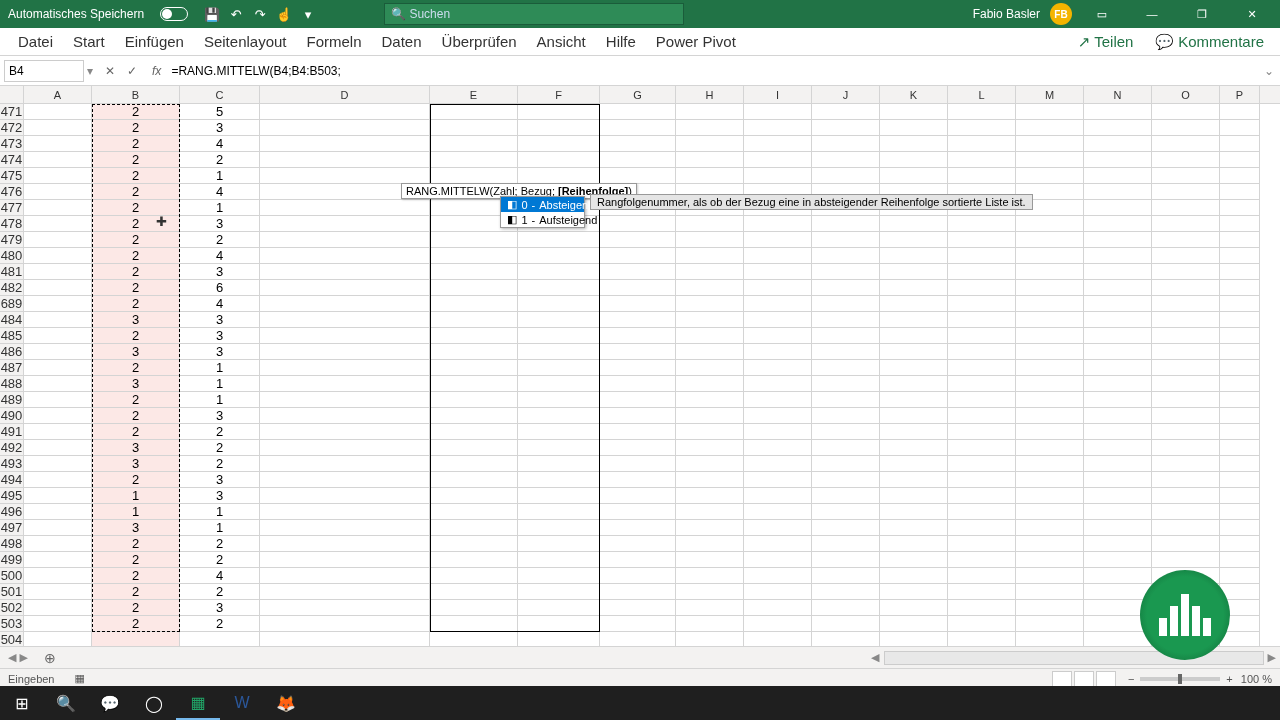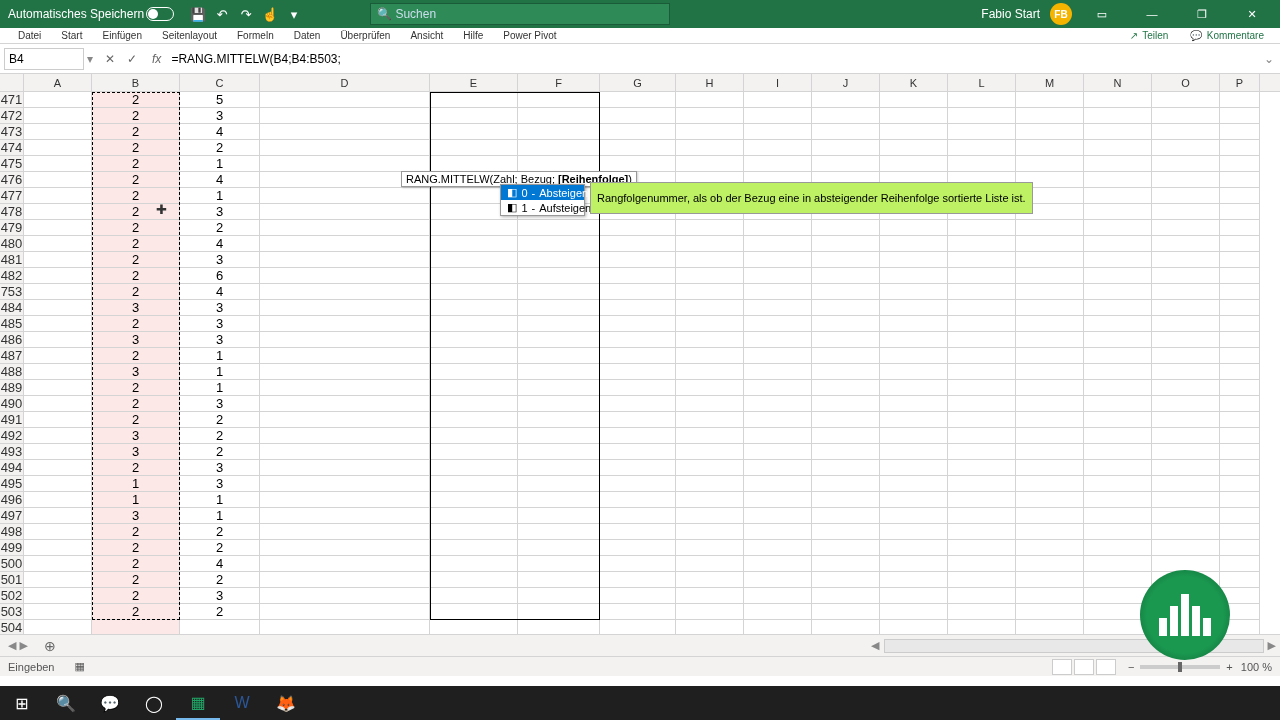--- a/index.html
+++ b/index.html
@@ -1,30 +1,30 @@
 <!DOCTYPE html>
 <html><head>
 <meta charset="utf-8">
 <style>
 * { margin: 0; padding: 0; box-sizing: border-box; font-family: "Segoe UI", Arial, sans-serif; }
 body { background: #fff; overflow: hidden; width: 1280px; height: 720px; position: relative; }
 
 .titlebar { height: 28px; background: #217346; color: #fff; display: flex; align-items: center; font-size: 12px; }
-.autosave { display: flex; align-items: center; gap: 2px; padding: 0 8px; }
+.autosave { display: flex; align-items: center; gap: 16px; padding: 0 8px; }
 .toggle { width: 28px; height: 14px; border: 1px solid #fff; border-radius: 8px; position: relative; }
 .toggle::after { content: ""; position: absolute; width: 10px; height: 10px; background: #fff; border-radius: 50%; top: 1px; left: 1px; }
 .qat { display: flex; gap: 4px; padding: 0 6px; }
 .qat-btn { width: 20px; height: 20px; color: #fff; display: flex; align-items: center; justify-content: center; font-size: 13px; cursor: pointer; }
 .doc-title { flex: 0 1 auto; margin-left: 180px; font-size: 12px; }
 .search-box { margin-left: 60px; width: 300px; height: 22px; background: #2e8b57; border: 1px solid #1a5c3a; display: flex; align-items: center; padding: 0 6px; color: #cde; font-size: 12px; }
 .tb-right { margin-left: auto; display: flex; align-items: center; gap: 10px; padding-right: 8px; }
 .avatar { width: 22px; height: 22px; border-radius: 50%; background: #f4b400; color: #fff; display: flex; align-items: center; justify-content: center; font-size: 10px; font-weight: bold; }
 .win-btn { width: 40px; height: 28px; display: flex; align-items: center; justify-content: center; color: #fff; cursor: pointer; font-size: 11px; }
 
-.ribbon-tabs { height: 16px; background: #fff; border-bottom: 1px solid #d4d4d4; display: flex; align-items: center; padding: 0 8px; font-size: 10px; }
+.ribbon-tabs { height: 28px; background: #fff; border-bottom: 1px solid #d4d4d4; display: flex; align-items: center; padding: 0 8px; font-size: 15px; }
 .rtab { padding: 0 10px; height: 28px; display: flex; align-items: center; color: #333; cursor: pointer; }
 .r-right { margin-left: auto; display: flex; gap: 6px; }
 .share-btn { color: #217346; padding: 0 8px; display: flex; align-items: center; gap: 4px; }
 
 .formula-bar { height: 30px; border-bottom: 1px solid #d4d4d4; display: flex; align-items: center; font-size: 12px; }
 .name-box { width: 80px; height: 22px; border: 1px solid #ccc; margin-left: 4px; padding: 0 4px; display: flex; align-items: center; }
 .fb-btns { display: flex; gap: 2px; padding: 0 4px; }
 .fb-btn { width: 20px; height: 20px; display: flex; align-items: center; justify-content: center; color: #666; cursor: pointer; }
 .fx-label { font-style: italic; color: #666; padding: 0 6px; }
 .formula-input { flex: 1; padding: 0 4px; height: 22px; display: flex; align-items: center; }
@@ -44,21 +44,21 @@
 .col-I { width: 68px; } .col-J { width: 68px; } .col-K { width: 68px; } .col-L { width: 68px; }
 .col-M { width: 68px; } .col-N { width: 68px; } .col-O { width: 68px; } .col-P { width: 40px; }
 
 .marching { position: absolute; border: 1px dashed #000; pointer-events: none; }
 .thick-border { position: absolute; border: 1.5px solid #000; pointer-events: none; }
 
 .tooltip { position: absolute; background: #fff; border: 1px solid #999; font-size: 11px; padding: 1px 4px; box-shadow: 1px 1px 2px rgba(0,0,0,0.2); }
 .autocomplete { position: absolute; background: #fff; border: 1px solid #999; font-size: 11px; box-shadow: 1px 1px 3px rgba(0,0,0,0.3); }
 .ac-item { padding: 1px 6px; display: flex; align-items: center; gap: 4px; cursor: pointer; }
 .ac-item.sel { background: #0078d4; color: #fff; }
-.ac-desc { position: absolute; background: #bef264; border: 1px solid #999; font-size: 11px; padding: 9px 6px; }
+.ac-desc { position: absolute; background: #e5e5e5; border: 1px solid #999; font-size: 11px; padding: 1px 6px; }
 
 .sheet-tabs { height: 22px; background: #f3f2f1; border-top: 1px solid #d4d4d4; display: flex; align-items: center; font-size: 11px; }
 .nav-arrows { padding: 0 8px; color: #888; display: flex; gap: 4px; }
 .stab { padding: 2px 10px; border-right: 1px solid #ccc; cursor: pointer; background: #fff; color: #333; }
 .stab.active { background: #fff; border-bottom: 2px solid #217346; color: #217346; font-weight: 600; }
 .add-sheet { padding: 0 8px; color: #666; cursor: pointer; font-size: 14px; }
 .hscroll { margin-left: auto; width: 380px; height: 14px; background: #e8e8e8; border: 1px solid #ccc; position: relative; }
 
 .status-bar { height: 20px; background: #f3f2f1; border-top: 1px solid #d4d4d4; display: flex; align-items: center; font-size: 11px; color: #555; padding: 0 8px; }
 .view-btns { margin-left: auto; display: flex; gap: 2px; }
@@ -87,21 +87,21 @@
     <div class="qat-btn">↶</div>
     <div class="qat-btn">↷</div>
     <div class="qat-btn">☝</div>
     <div class="qat-btn">▾</div>
   </div>
   <div class="search-box">
     <span>🔍</span>&nbsp;
     <span>Suchen</span>
   </div>
   <div class="tb-right">
-    <span>Fabio Start</span>
+    <span>Fabio Basler</span>
     <div class="avatar">FB</div>
     <div class="win-btn">▭</div>
     <div class="win-btn">—</div>
     <div class="win-btn">❐</div>
     <div class="win-btn">✕</div>
   </div>
 </div>
 
 <div class="ribbon-tabs">
   <div class="rtab">Datei</div>
@@ -375,21 +375,21 @@
         <div class="cell col-I"></div>
         <div class="cell col-J"></div>
         <div class="cell col-K"></div>
         <div class="cell col-L"></div>
         <div class="cell col-M"></div>
         <div class="cell col-N"></div>
         <div class="cell col-O"></div>
         <div class="cell col-P"></div>
       </div>
       <div class="row">
-        <div class="row-h">753</div>
+        <div class="row-h">689</div>
         <div class="cell col-A"></div>
         <div class="cell col-B hl">2</div>
         <div class="cell col-C">4</div>
         <div class="cell col-D"></div>
         <div class="cell col-E"></div>
         <div class="cell col-F"></div>
         <div class="cell col-G"></div>
         <div class="cell col-H"></div>
         <div class="cell col-I"></div>
         <div class="cell col-J"></div>

